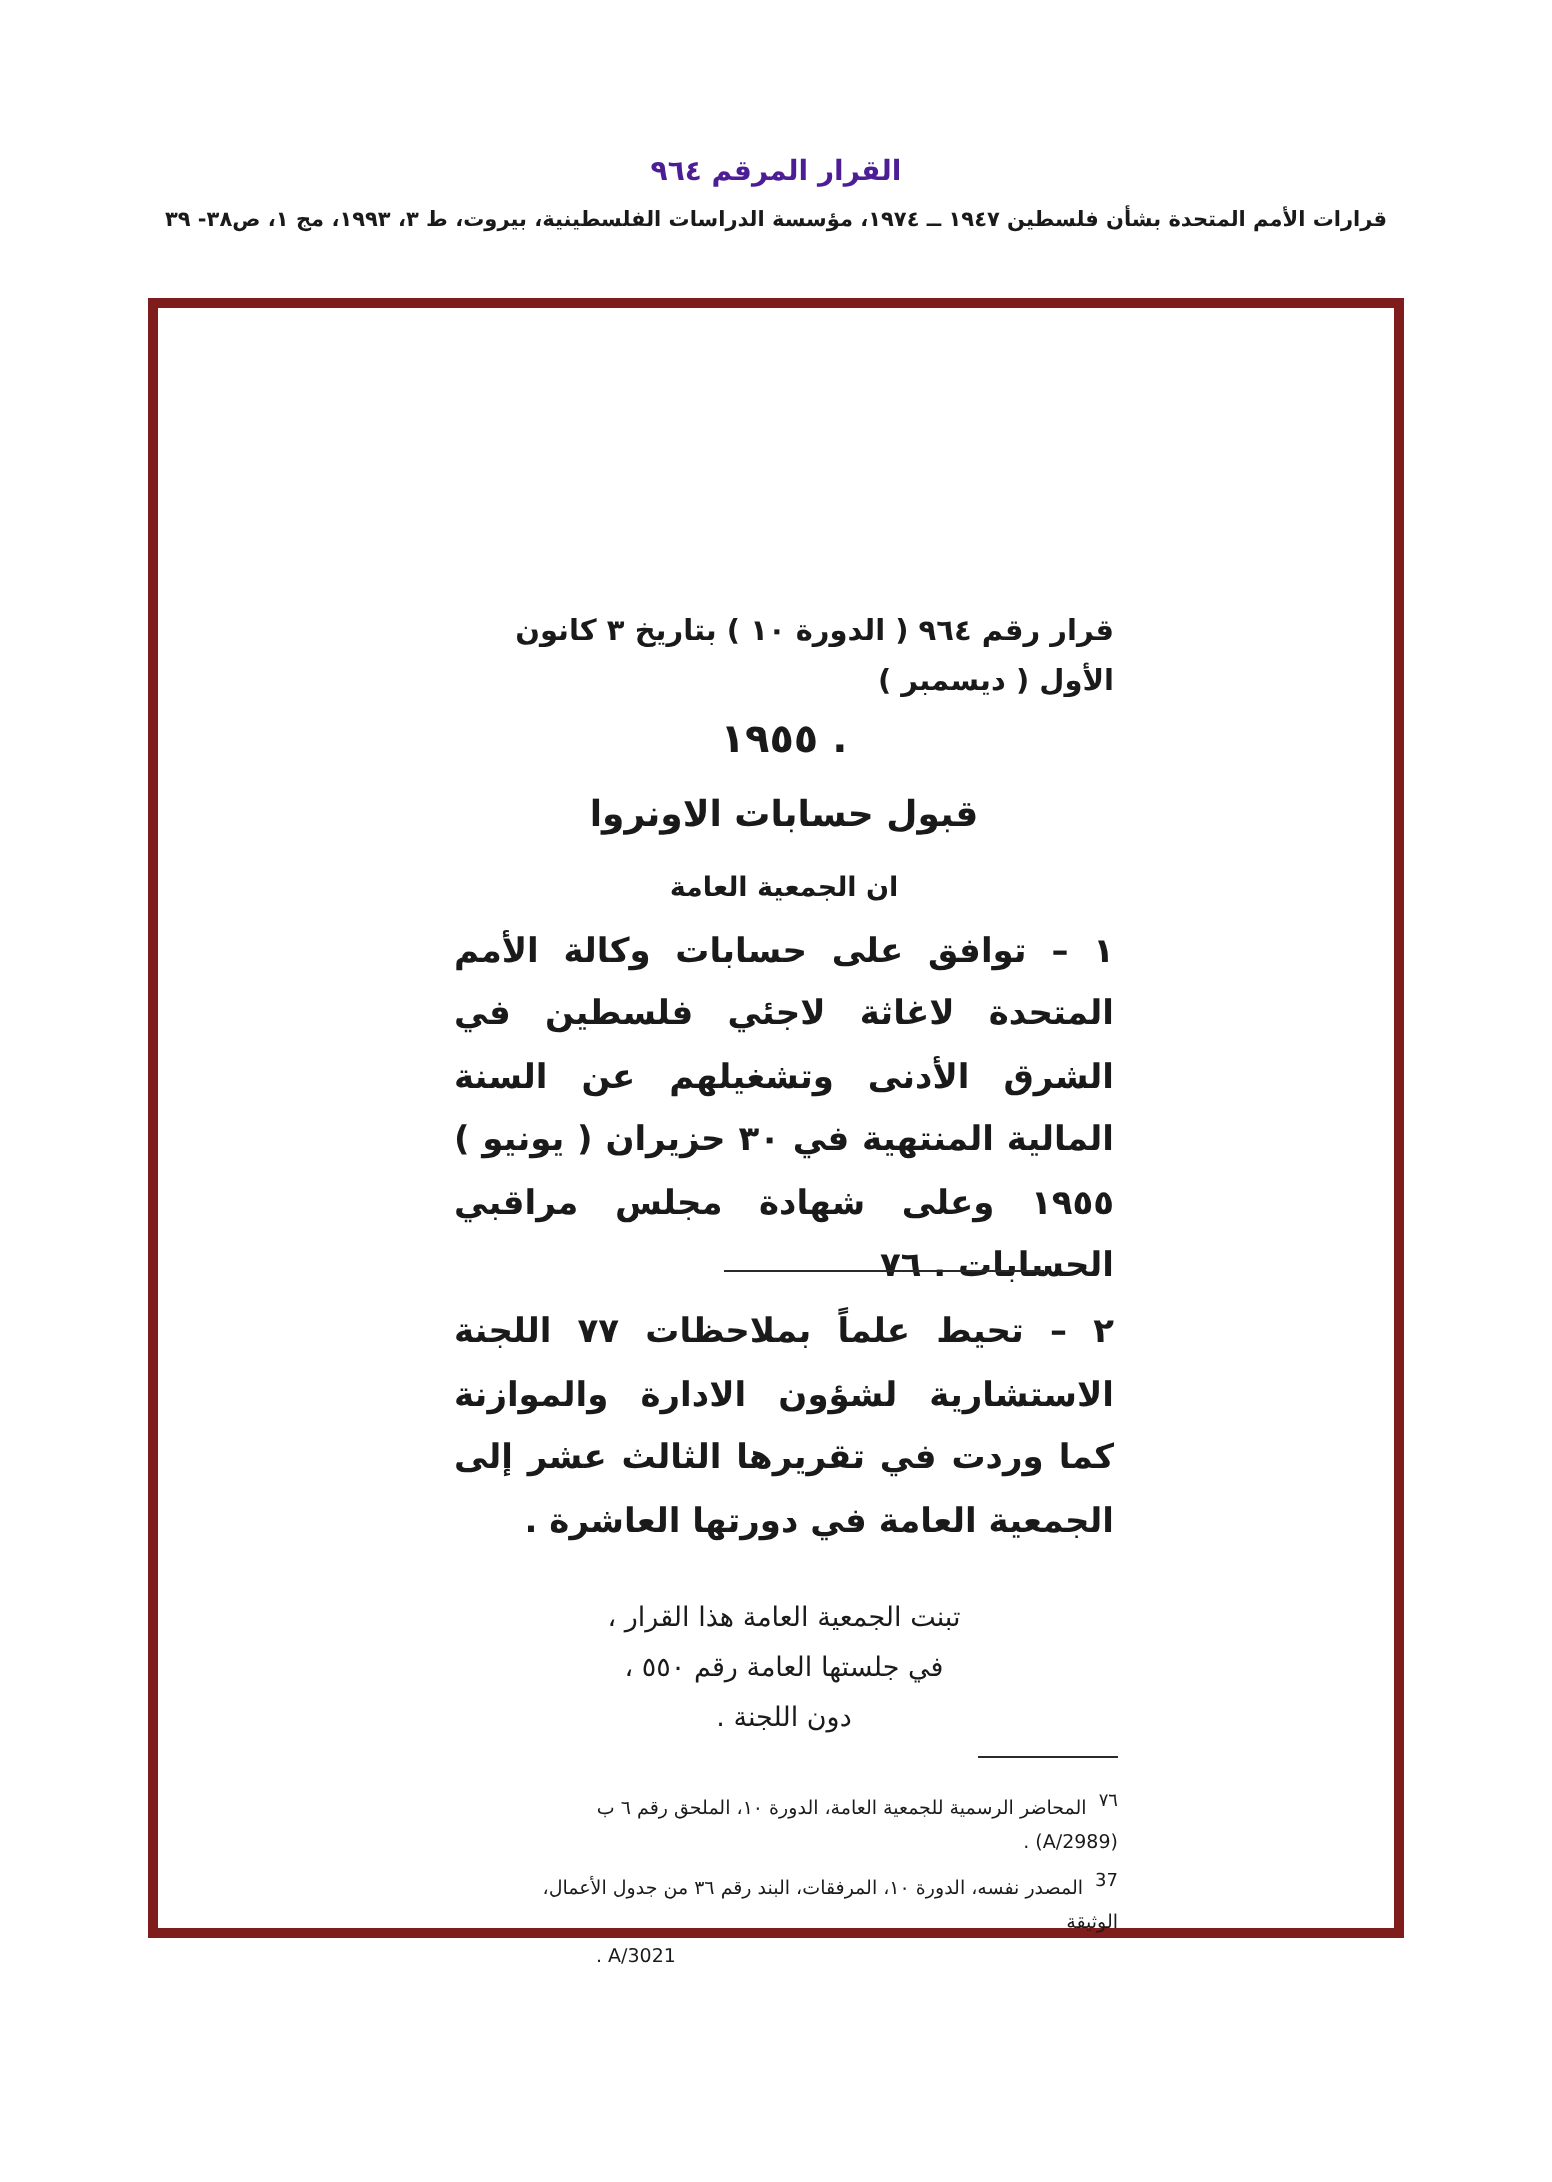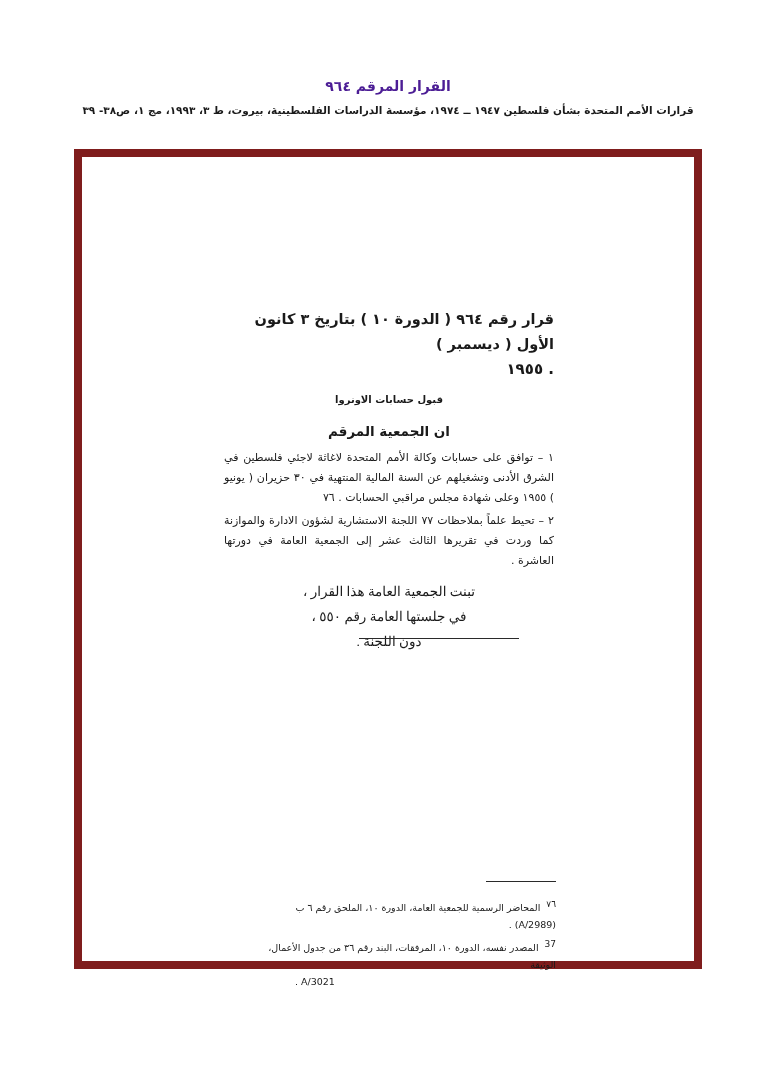--- a/index.html
+++ b/index.html
@@ -38,21 +38,21 @@
     line-height: 1.4;
   }
 
   
   .page-frame {
     position: absolute;
     top: 149px;
     left: 74px;
     width: 628px;
     height: 820px;
-    border: 8px solid #7f1d1d;
+    border: 5px solid #7f1d1d;
     box-sizing: border-box;
     background: #ffffff;
   }
 
   
   .content {
     position: absolute;
     top: 150px;
     right: 140px;
     width: 330px;
@@ -60,50 +60,50 @@
     direction: rtl;
   }
 
   .res-heading {
     font-size: 14.5px;
     font-weight: bold;
     line-height: 1.75;
     margin-bottom: 2px;
   }
   .res-date {
-    font-size: 15px;
+    font-size: 20px;
     font-weight: bold;
-    text-align: right;
+    text-align: center;
     margin-bottom: 16px;
   }
   .res-subject {
-    font-size: 10px;
+    font-size: 18px;
     font-weight: bold;
     text-align: center;
     margin-bottom: 18px;
   }
   .res-organ {
     font-size: 13.5px;
     font-weight: bold;
     text-align: center;
     margin-bottom: 9px;
   }
   .para {
-    font-size: 11px;
+    font-size: 17px;
     line-height: 1.85;
     text-align: justify;
     text-align-last: right;
     margin-bottom: 2px;
+    font-weight: bold;
   }
   .closing {
-    margin-top: 8px;
+    margin-top: 20px;
     font-size: 13.5px;
     line-height: 1.85;
     text-align: center;
-    font-family: Liberation Serif, serif;
   }
   .closing div { white-space: nowrap; }
 
   .short-rule {
     position: absolute;
     top: 481px;
     right: 175px;
     width: 160px;
     height: 0;
     border-top: 1px solid #2a2a2a;
@@ -152,21 +152,21 @@
   <div class="title">القرار المرقم ٩٦٤</div>
   <div class="subtitle">قرارات الأمم المتحدة بشأن فلسطين ١٩٤٧ ــ ١٩٧٤، مؤسسة الدراسات الفلسطينية، بيروت، ط ٣، ١٩٩٣، مج ١، ص٣٨- ٣٩</div>
 </div>
 
 <div class="page-frame">
 
   <div class="content">
     <div class="res-heading">قرار رقم ٩٦٤ ( الدورة ١٠ ) بتاريخ ٣ كانون الأول ( ديسمبر )</div>
     <div class="res-date">. ١٩٥٥</div>
     <div class="res-subject">قبول حسابات الاونروا</div>
-    <div class="res-organ">ان الجمعية المرقم</div>
+    <div class="res-organ">ان الجمعية العامة</div>
 
     <div class="para">١ – توافق على حسابات وكالة الأمم المتحدة لاغاثة لاجئي فلسطين في الشرق الأدنى وتشغيلهم عن السنة المالية المنتهية في ٣٠ حزيران ( يونيو ) ١٩٥٥ وعلى شهادة مجلس مراقبي الحسابات . ٧٦</div>
     <div class="para">٢ – تحيط علماً بملاحظات ٧٧ اللجنة الاستشارية لشؤون الادارة والموازنة كما وردت في تقريرها الثالث عشر إلى الجمعية العامة في دورتها العاشرة .</div>
 
     <div class="closing">
       <div>تبنت الجمعية العامة هذا القرار ،</div>
       <div>في جلستها العامة رقم ٥٥٠ ،</div>
       <div>دون اللجنة .</div>
     </div>
   </div>

